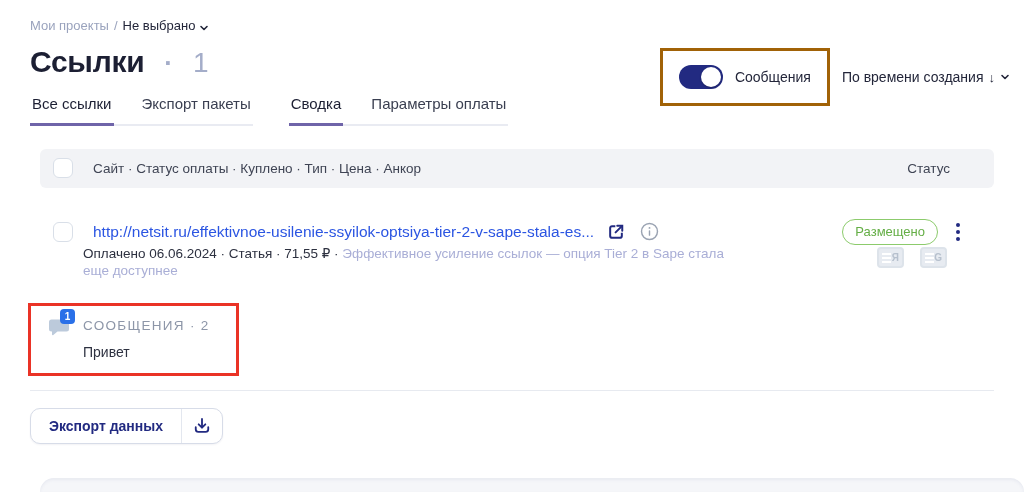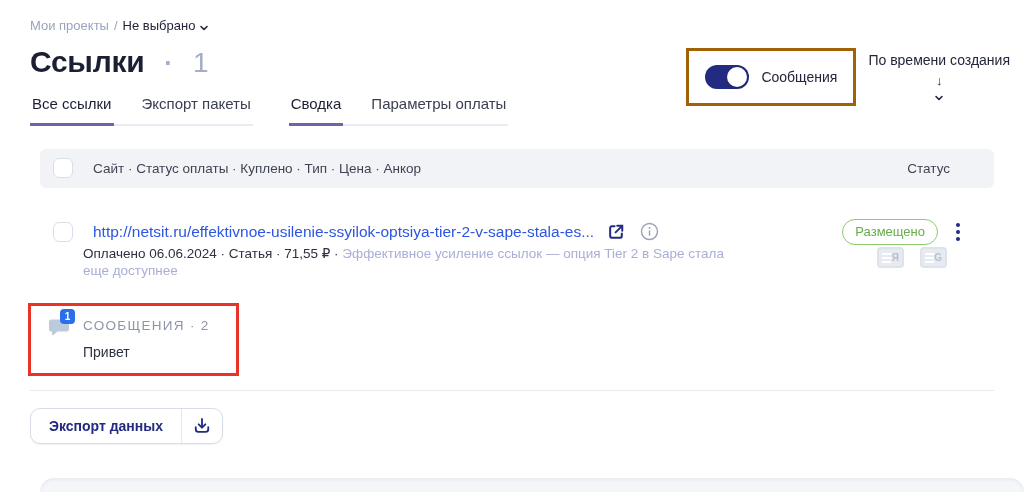--- a/index.html
+++ b/index.html
@@ -23,21 +23,21 @@
   .page-title { font-size: 30px; font-weight: bold; color: #1c1f33; letter-spacing: -0.3px; }
   .title-dot { font-size: 26px; color: #a4adc9; font-weight: bold; }
   .title-count { font-size: 28px; color: #a4adc9; font-weight: 500; }
 
   
   .controls { position: absolute; top: 48px; right: 14px; display: flex; align-items: center; }
   .annotation-box { border: 3px solid #a16207; padding: 14px 16px; display: flex; align-items: center; gap: 12px; background: #fff; }
   .toggle { width: 44px; height: 24px; background: #222a81; border-radius: 12px; position: relative; cursor: pointer; flex: none; }
   .toggle .knob { position: absolute; top: 2px; right: 2px; width: 20px; height: 20px; background: #ffffff; border-radius: 50%; box-shadow: 0 1px 2px rgba(0,0,0,.25); }
   .toggle-label { font-size: 14px; color: #23263a; }
-  .sort-control { margin-left: 12px; display: flex; align-items: center; gap: 5px; font-size: 14px; color: #23263a; cursor: pointer; flex-direction: column; }
+  .sort-control { margin-left: 12px; display: flex; align-items: center; gap: 5px; font-size: 14px; color: #23263a; cursor: pointer; }
   .sort-arrow { font-size: 13px; }
 
   
   .tabs-row { margin-top: 16px; display: flex; gap: 36px; }
   .tab-group { display: flex; gap: 26px; border-bottom: 2px solid #e9ebf2; }
   .tab { font-size: 15px; padding: 0 2px 11px 2px; color: #3a3f51; border-bottom: 3px solid transparent; margin-bottom: -2.5px; cursor: pointer; white-space: nowrap; }
   .tab.active { font-weight: normal; color: #1c1f33; border-bottom-color: #6f64a9; }
 
   
   .table-head { margin-top: 23px; margin-left: 10px; height: 39px; background: #f2f3f6; border-radius: 6px; display: flex; align-items: center; padding: 0 44px 0 13px; }

